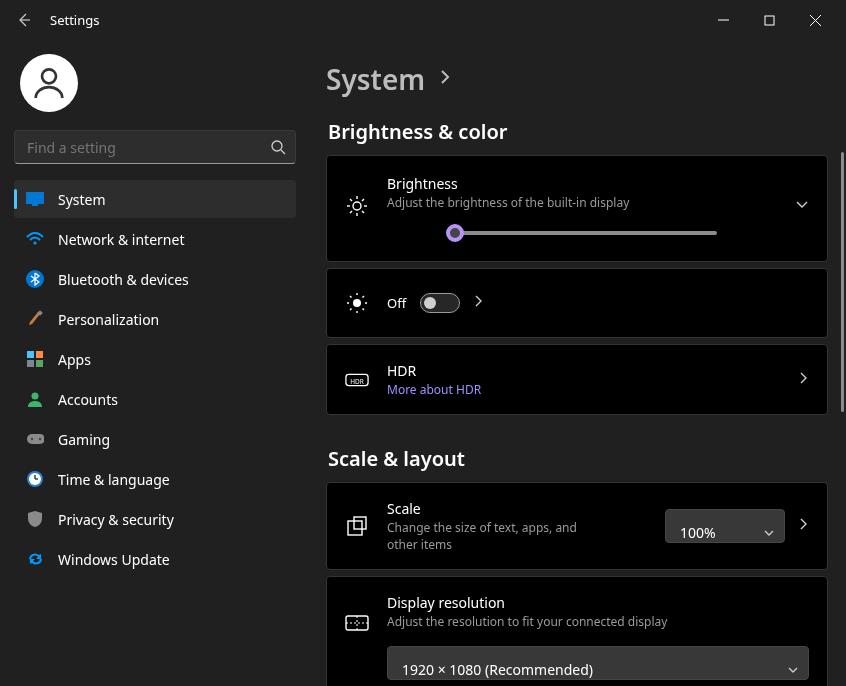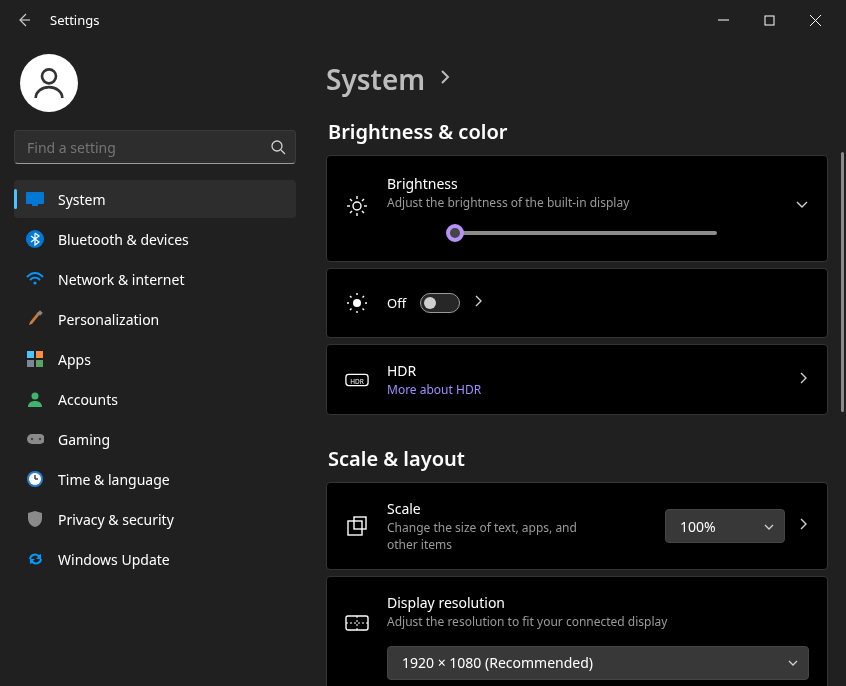--- a/index.html
+++ b/index.html
@@ -59,21 +59,21 @@
   .slider-wrap { display: flex; align-items: center; margin-left: 60px; }
   .slider-track { position: relative; width: 270px; height: 4px; background: #8c8c8c; border-radius: 2px; }
   .slider-thumb { position: absolute; left: 3%; top: 50%; transform: translate(-50%,-50%); width: 18px; height: 18px; border-radius: 50%; background: #454545; border: 4px solid #b693f7; }
   .brightness .expand { align-self: center; margin-left: 12px; }
 
   
   .toggle { width: 40px; height: 20px; border-radius: 10px; border: 1px solid #9a9a9a; background: #272727; position: relative; }
   .toggle .knob { position: absolute; left: 3px; top: 3px; width: 12px; height: 12px; border-radius: 50%; background: #cfcfcf; }
 
   
-  .select { height: 34px; min-width: 120px; background: #383838; border: 1px solid #454545; border-radius: 4px; display: flex; align-items: center; justify-content: space-between; padding: 0 10px 0 14px; font-size: 14px; color: #fff; gap: 18px; }
+  .select { height: 34px; min-width: 120px; background: #383838; border: 1px solid #454545; border-radius: 4px; display: flex; align-items: flex-end; justify-content: space-between; padding: 0 10px 0 14px; font-size: 14px; color: #fff; gap: 18px; }
   .select.wide { min-width: 210px; }
 
   
   .card.resolution { flex-direction: row; align-items: flex-start; padding-bottom: 22px; }
   .resolution .card-body { gap: 16px; }
   .resolution .rtop { display: flex; flex-direction: column; gap: 2px; }
   .resolution .card-icon { margin-top: 18px; }
 
   
   .vscroll { position: absolute; right: 2px; top: 112px; width: 3px; height: 260px; background: #8a8a8a; border-radius: 2px; }
@@ -135,36 +135,36 @@
         <span class="nav-icon">
             <svg width="18" height="14">
               <rect x="0" y="0" width="18" height="12" rx="1" fill="#0078d4"></rect>
               <rect x="6" y="12" width="6" height="2" fill="#0078d4"></rect>
             </svg>
           </span>
         <span>System</span>
       </div>
       <div class="nav-item">
         <span class="nav-icon">
-            <svg width="18" height="18">
-              <circle cx="9" cy="9" r="9" fill="#0078d4"></circle>
-              <path d="M9 3v12l4-3-8-6m0 6l8-6-4-3" stroke="#fff" stroke-width="1.2" fill="none"></path>
-            </svg>
-          </span>
-        <span>Bluetooth &amp; devices</span>
-      </div>
-      <div class="nav-item">
-        <span class="nav-icon">
             <svg width="18" height="14">
               <path d="M1 5 Q9 -3 17 5" stroke="#0099ff" stroke-width="2" fill="none"></path>
               <path d="M4 8 Q9 3 14 8" stroke="#0099ff" stroke-width="2" fill="none"></path>
               <circle cx="9" cy="11" r="1.6" fill="#0099ff"></circle>
             </svg>
           </span>
         <span>Network &amp; internet</span>
+      </div>
+      <div class="nav-item">
+        <span class="nav-icon">
+            <svg width="18" height="18">
+              <circle cx="9" cy="9" r="9" fill="#0078d4"></circle>
+              <path d="M9 3v12l4-3-8-6m0 6l8-6-4-3" stroke="#fff" stroke-width="1.2" fill="none"></path>
+            </svg>
+          </span>
+        <span>Bluetooth &amp; devices</span>
       </div>
       <div class="nav-item">
         <span class="nav-icon">
             <svg width="18" height="18">
               <path d="M3 15l3-1 8-10-2-2-8 10z" fill="#c97a3d"></path>
               <rect x="12" y="1" width="4" height="4" transform="rotate(45 14 3)" fill="#888"></rect>
             </svg>
           </span>
         <span>Personalization</span>
       </div>

